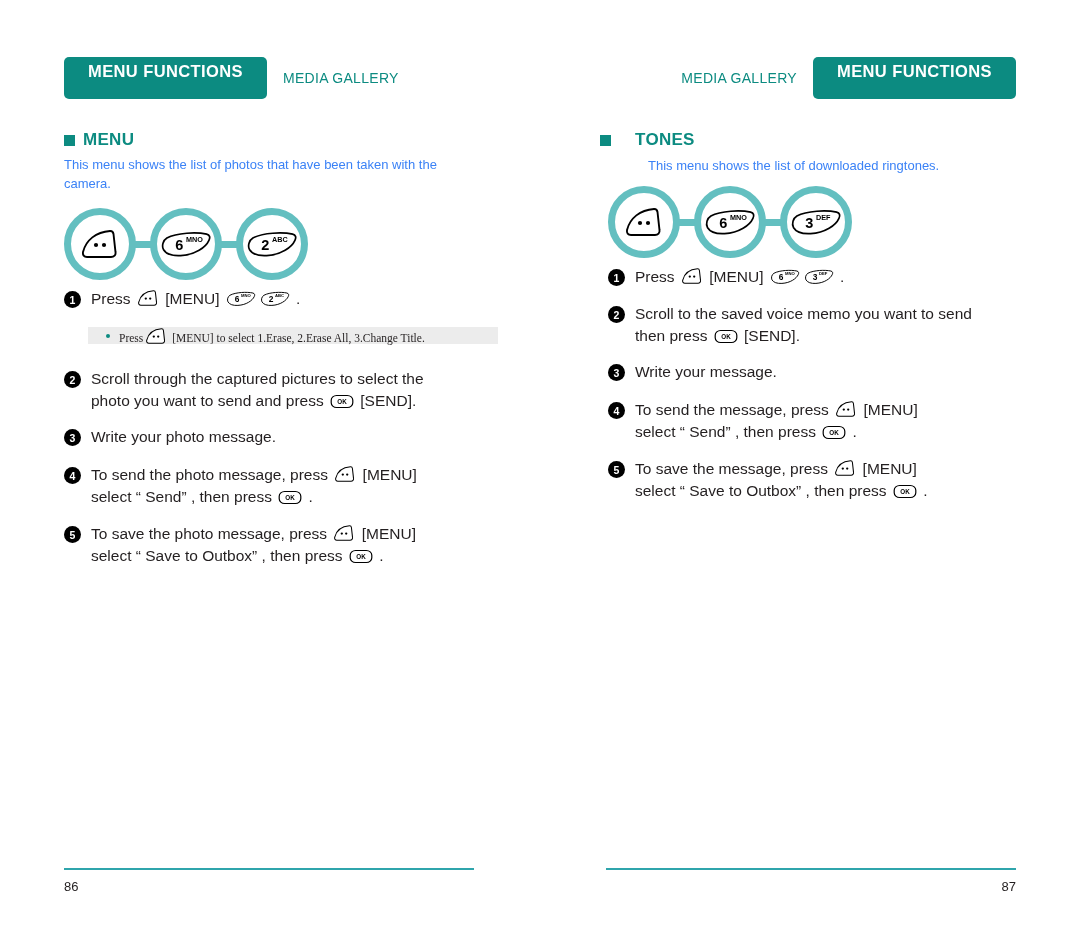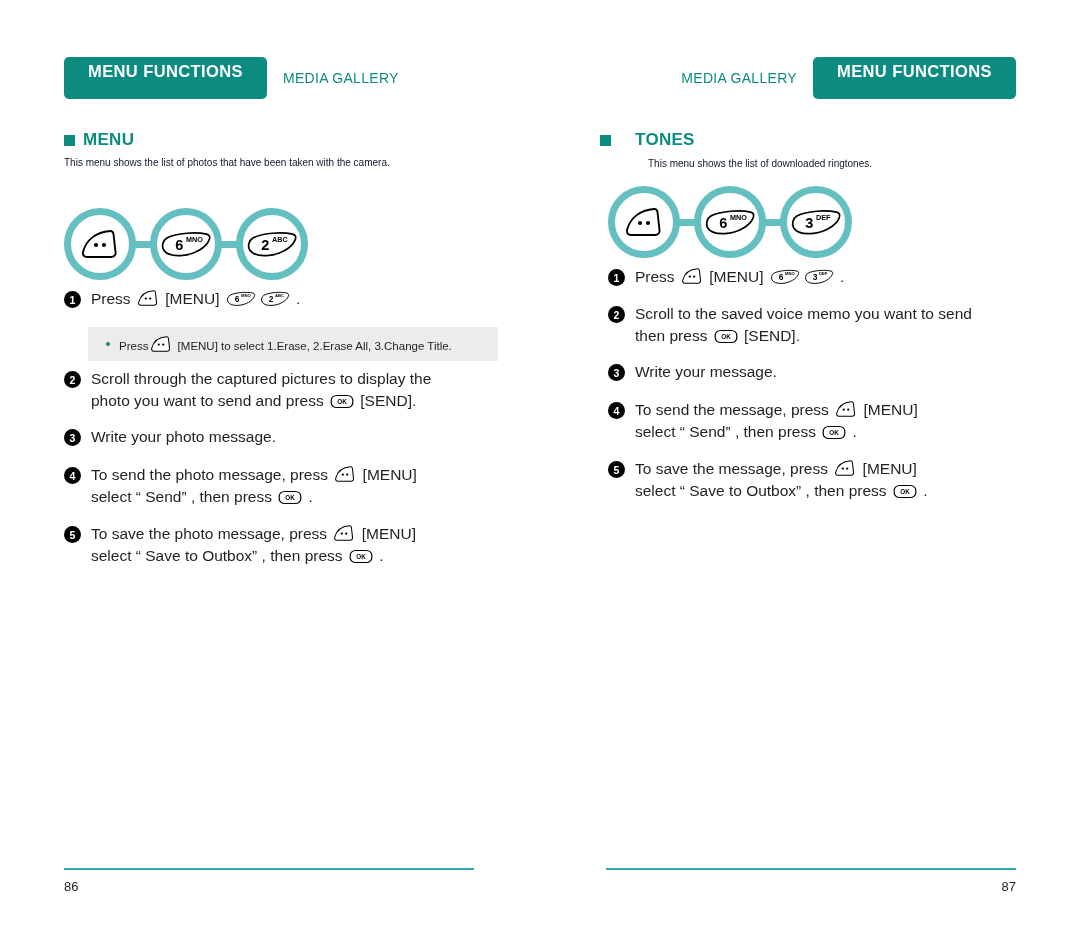--- a/index.html
+++ b/index.html
@@ -77,23 +77,23 @@
   }
   .sec-title {
     color: #0c8b81;
     font-size: 17px;
     font-weight: bold;
     letter-spacing: 0.3px;
   }
 
   .intro {
     position: absolute;
-    font-size: 10px;
+    font-size: 13px;
     line-height: 1.45;
-    color: #0f172a;
+    color: #3b82f6;
   }
 
   
   .keychain {
     position: absolute;
     display: flex;
     align-items: center;
   }
   .kc-ring {
     width: 72px;
@@ -253,21 +253,21 @@
                 </svg></span><span class="ink"><svg width="30" height="16" viewBox="0 0 68 35">
                   <path d="M9 9 C22 2 48 1 61 4 C65 5 66 8 64 12 C60 21 46 31 27 32 C16 32.6 8 30 4.5 24 C2 19 4 12 9 9 Z" fill="#fff" stroke="#000" stroke-width="2.2"></path>
                   <text x="20" y="25" font-family="&quot;Liberation Sans&quot;, sans-serif" font-size="19" font-weight="bold" fill="#000">2</text>
                   <text x="34" y="14" font-family="&quot;Liberation Sans&quot;, sans-serif" font-size="9.5" font-weight="bold" fill="#000">ABC</text>
                 </svg></span> .</span>
           </div>
         </div>
         <div class="step" style="margin-bottom: 14px;">
           <span class="step-num">2</span>
           <div class="step-body">
-            <span class="ln">Scroll through the captured pictures to display the</span>
+            <span class="ln">Scroll through the captured pictures to select the</span>
             <span class="ln">photo you want to send and press <span class="ink"><svg width="24" height="15" viewBox="0 0 40 25">
                   <rect x="2" y="2.5" width="36" height="20" rx="9" ry="8" fill="#fff" stroke="#000" stroke-width="2"></rect>
                   <text x="20" y="17" text-anchor="middle" font-family="&quot;Liberation Sans&quot;, sans-serif" font-size="10.5" font-weight="bold" fill="#000">OK</text>
                 </svg></span> [SEND].</span>
           </div>
         </div>
         <div class="step" style="margin-bottom: 16px;">
           <span class="step-num">3</span>
           <div class="step-body">
             <span class="ln">Write your photo message.</span>
@@ -296,21 +296,21 @@
                   <circle cx="24" cy="17" r="2.1" fill="#000"></circle>
                 </svg></span> [MENU]</span>
             <span class="ln">select “ Save to Outbox” , then press <span class="ink"><svg width="24" height="15" viewBox="0 0 40 25">
                   <rect x="2" y="2.5" width="36" height="20" rx="9" ry="8" fill="#fff" stroke="#000" stroke-width="2"></rect>
                   <text x="20" y="17" text-anchor="middle" font-family="&quot;Liberation Sans&quot;, sans-serif" font-size="10.5" font-weight="bold" fill="#000">OK</text>
                 </svg></span> .</span>
           </div>
         </div>
       </div>
 
-    <div class="note" style="left:88px; top:327px; width:410px; height:34px;">
+    <div class="note" style="left:88px; top:327px; width:410px; height:17px;font-family:Liberation Serif, serif;">
       <span class="note-dot"></span>
       <span class="note-txt" id="note-left">Press<span class="ink"><svg width="22" height="18" viewBox="0 0 40 32">
               <path d="M30 3 C16 4 6 12 3 24 C2.5 27 4 29 7 29 L31 29 C34 29 36 27 35.5 24 L33.5 6 C33.2 4 32 2.9 30 3 Z" fill="#fff" stroke="#000" stroke-width="1.9"></path>
               <circle cx="16" cy="17" r="2.1" fill="#000"></circle>
               <circle cx="24" cy="17" r="2.1" fill="#000"></circle>
             </svg></span> [MENU] to select 1.Erase, 2.Erase All, 3.Change Title.</span>
     </div>
 
     <div class="foot-rule" style="left:64px; width:410px;"></div>
     <div class="foot-num" style="left:64px;">86</div>

